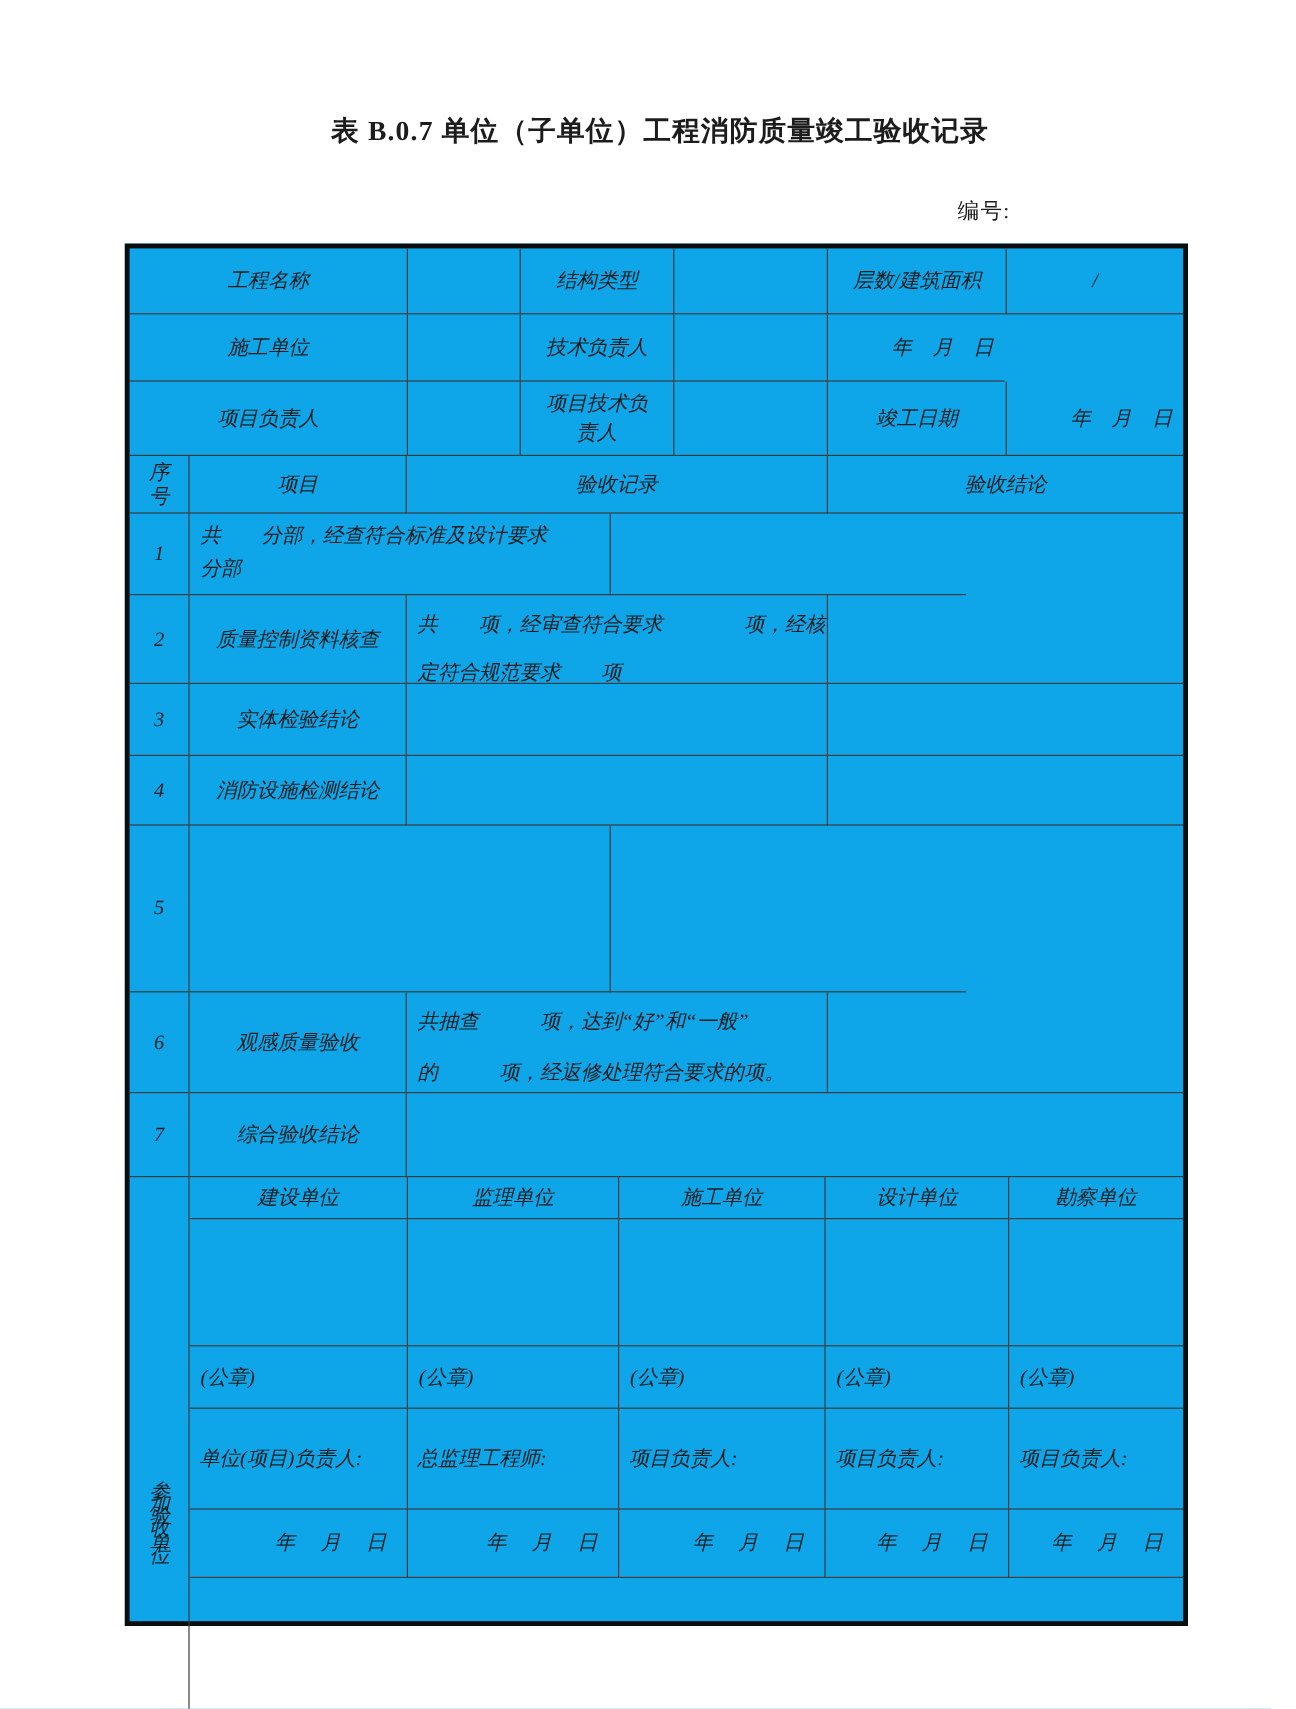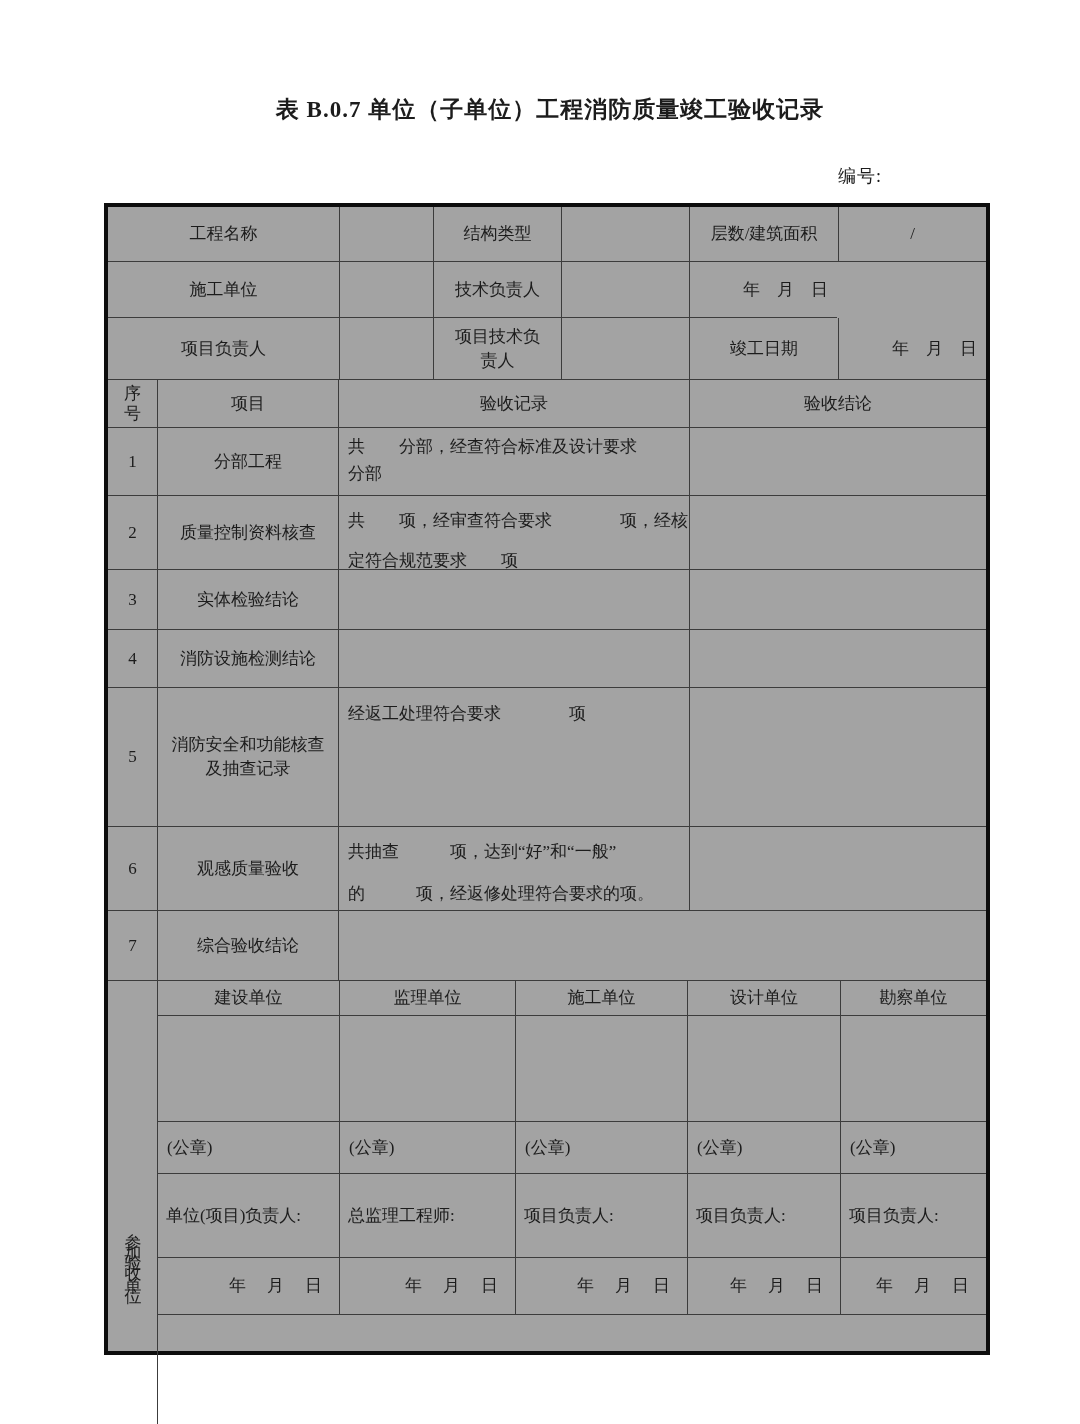--- a/index.html
+++ b/index.html
@@ -7,25 +7,25 @@
     width:1080px;height:1424px;position:relative;background:#ffffff;
     font-family:"Liberation Serif","DejaVu Serif",serif;
     color:#1c1c1c;overflow:hidden;
   }
   .doc-title{
     position:absolute;top:94px;left:0;right:0;text-align:center;
     font-size:23px;font-weight:bold;letter-spacing:1px;transform:translateX(10px);
     white-space:nowrap;
   }
   .doc-number{
-    position:absolute;top:164px;left:798px;font-size:18px;letter-spacing:1px;margin-left:40px;
+    position:absolute;top:164px;left:798px;font-size:18px;letter-spacing:1px;
   }
   .form-table{
     position:absolute;left:104px;top:203px;width:886px;height:1152px;
-    border:4px solid #0d0d0d;box-sizing:border-box;background:#a3a3a3;
+    border:4px solid #0d0d0d;box-sizing:border-box;background:#0ea5e9;font-style:italic;
   }
   .trow{display:flex;width:878px;}
   .cell{
     box-sizing:border-box;height:100%;
     border-right:1.5px solid #3c3c3c;border-bottom:1.5px solid #3c3c3c;
     display:flex;align-items:center;justify-content:center;
     font-size:17px;line-height:24px;text-align:center;
     overflow:hidden;
   }
   .noR{border-right:none;}
@@ -89,21 +89,20 @@
 
   <div class="trow" style="height:48px">
     <div class="cell" style="width:50px;line-height:20px;padding:0 14px">序号</div>
     <div class="cell" style="width:181px">项目</div>
     <div class="cell" style="width:351px">验收记录</div>
     <div class="cell noR" style="width:296px">验收结论</div>
   </div>
 
   <div class="trow" style="height:68px">
     <div class="cell" style="width:50px">1</div>
-    <div class="cell lblpad" style="width:181px">分部工程</div>
     <div class="cell rec-cell lh27" style="width:351px">
       <div class="rl">共　　分部，经查符合标准及设计要求</div>
       <div class="rl">分部</div>
     </div>
     <div class="cell noR" style="width:296px"></div>
   </div>
 
   <div class="trow" style="height:74px">
     <div class="cell" style="width:50px">2</div>
     <div class="cell lblpad" style="width:181px">质量控制资料核查</div>
@@ -123,23 +122,21 @@
 
   <div class="trow" style="height:58px">
     <div class="cell" style="width:50px">4</div>
     <div class="cell lblpad" style="width:181px">消防设施检测结论</div>
     <div class="cell" style="width:351px"></div>
     <div class="cell noR" style="width:296px"></div>
   </div>
 
   <div class="trow" style="height:139px">
     <div class="cell" style="width:50px">5</div>
-    <div class="cell lblpad" style="width:181px">消防安全和功能核查及抽查记录</div>
     <div class="cell rec-cell lh46" style="width:351px">
-      <div class="rl">经返工处理符合要求　　　　项</div>
     </div>
     <div class="cell noR" style="width:296px"></div>
   </div>
 
   <div class="trow" style="height:84px">
     <div class="cell" style="width:50px">6</div>
     <div class="cell lblpad" style="width:181px">观感质量验收</div>
     <div class="cell rec-cell lh42" style="width:351px">
       <div class="rl">共抽查　　　项，达到“好”和“一般”</div>
       <div class="rl">的　　　项，经返修处理符合要求的项。</div>

